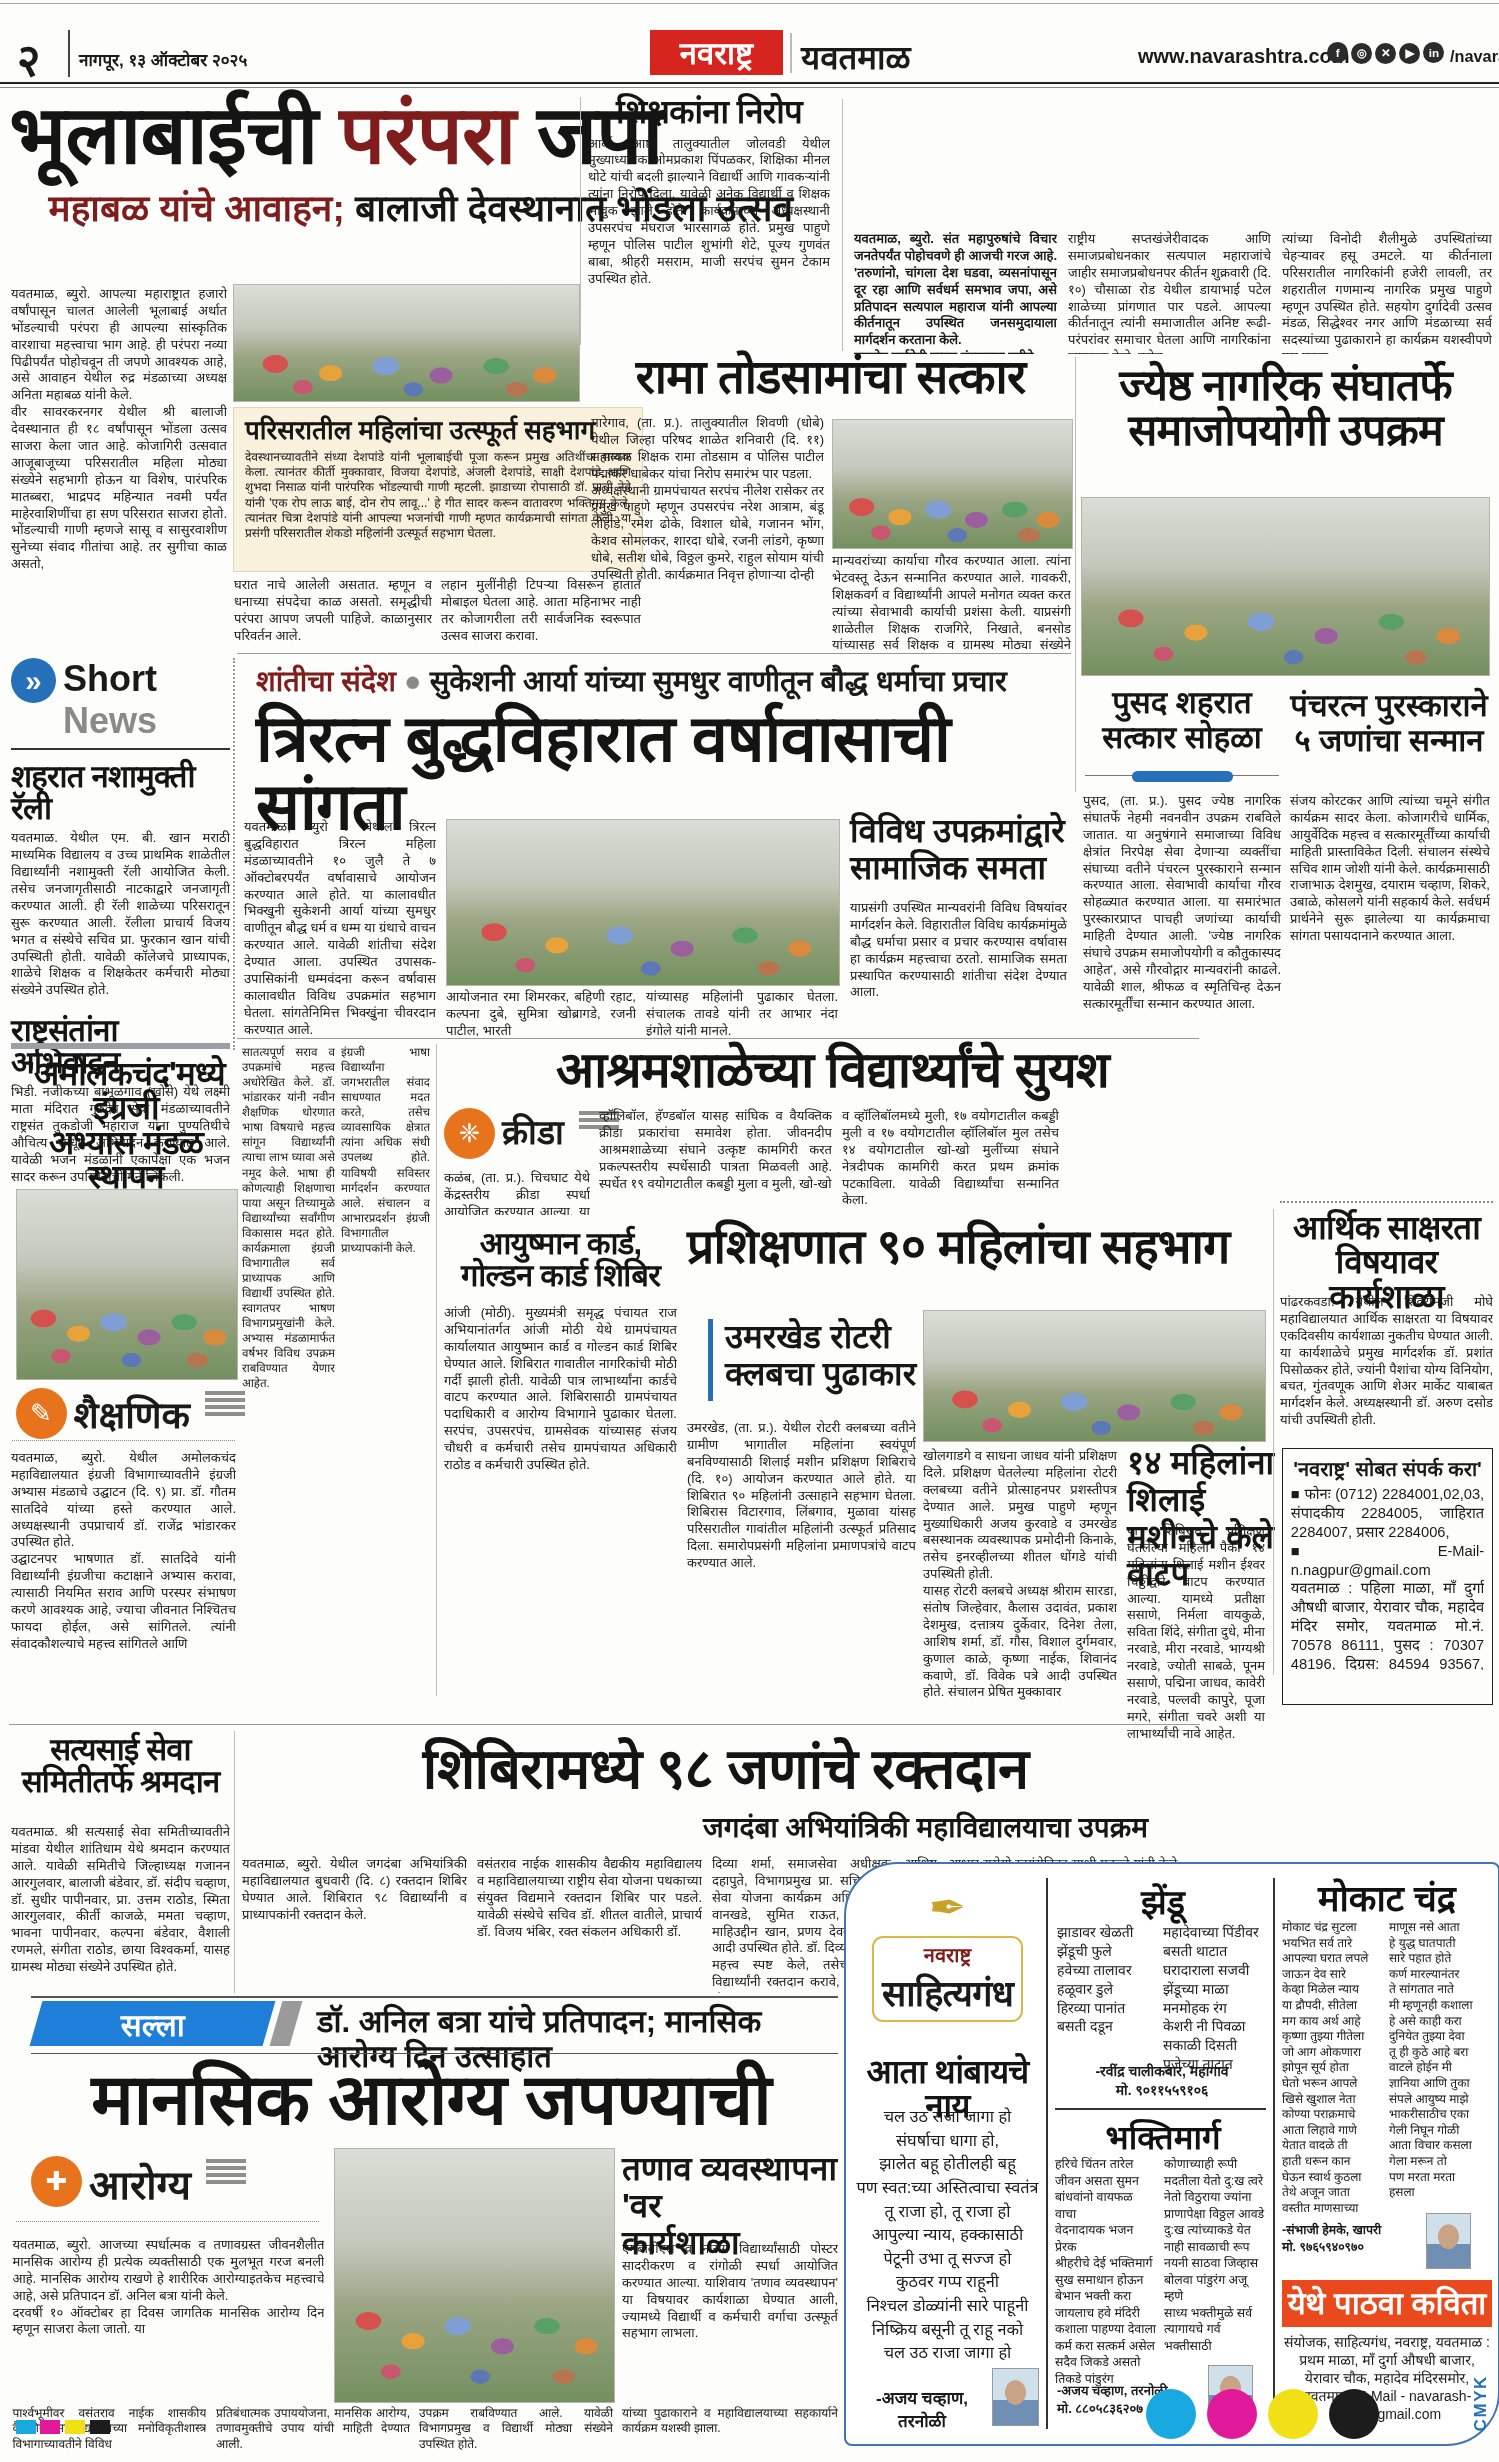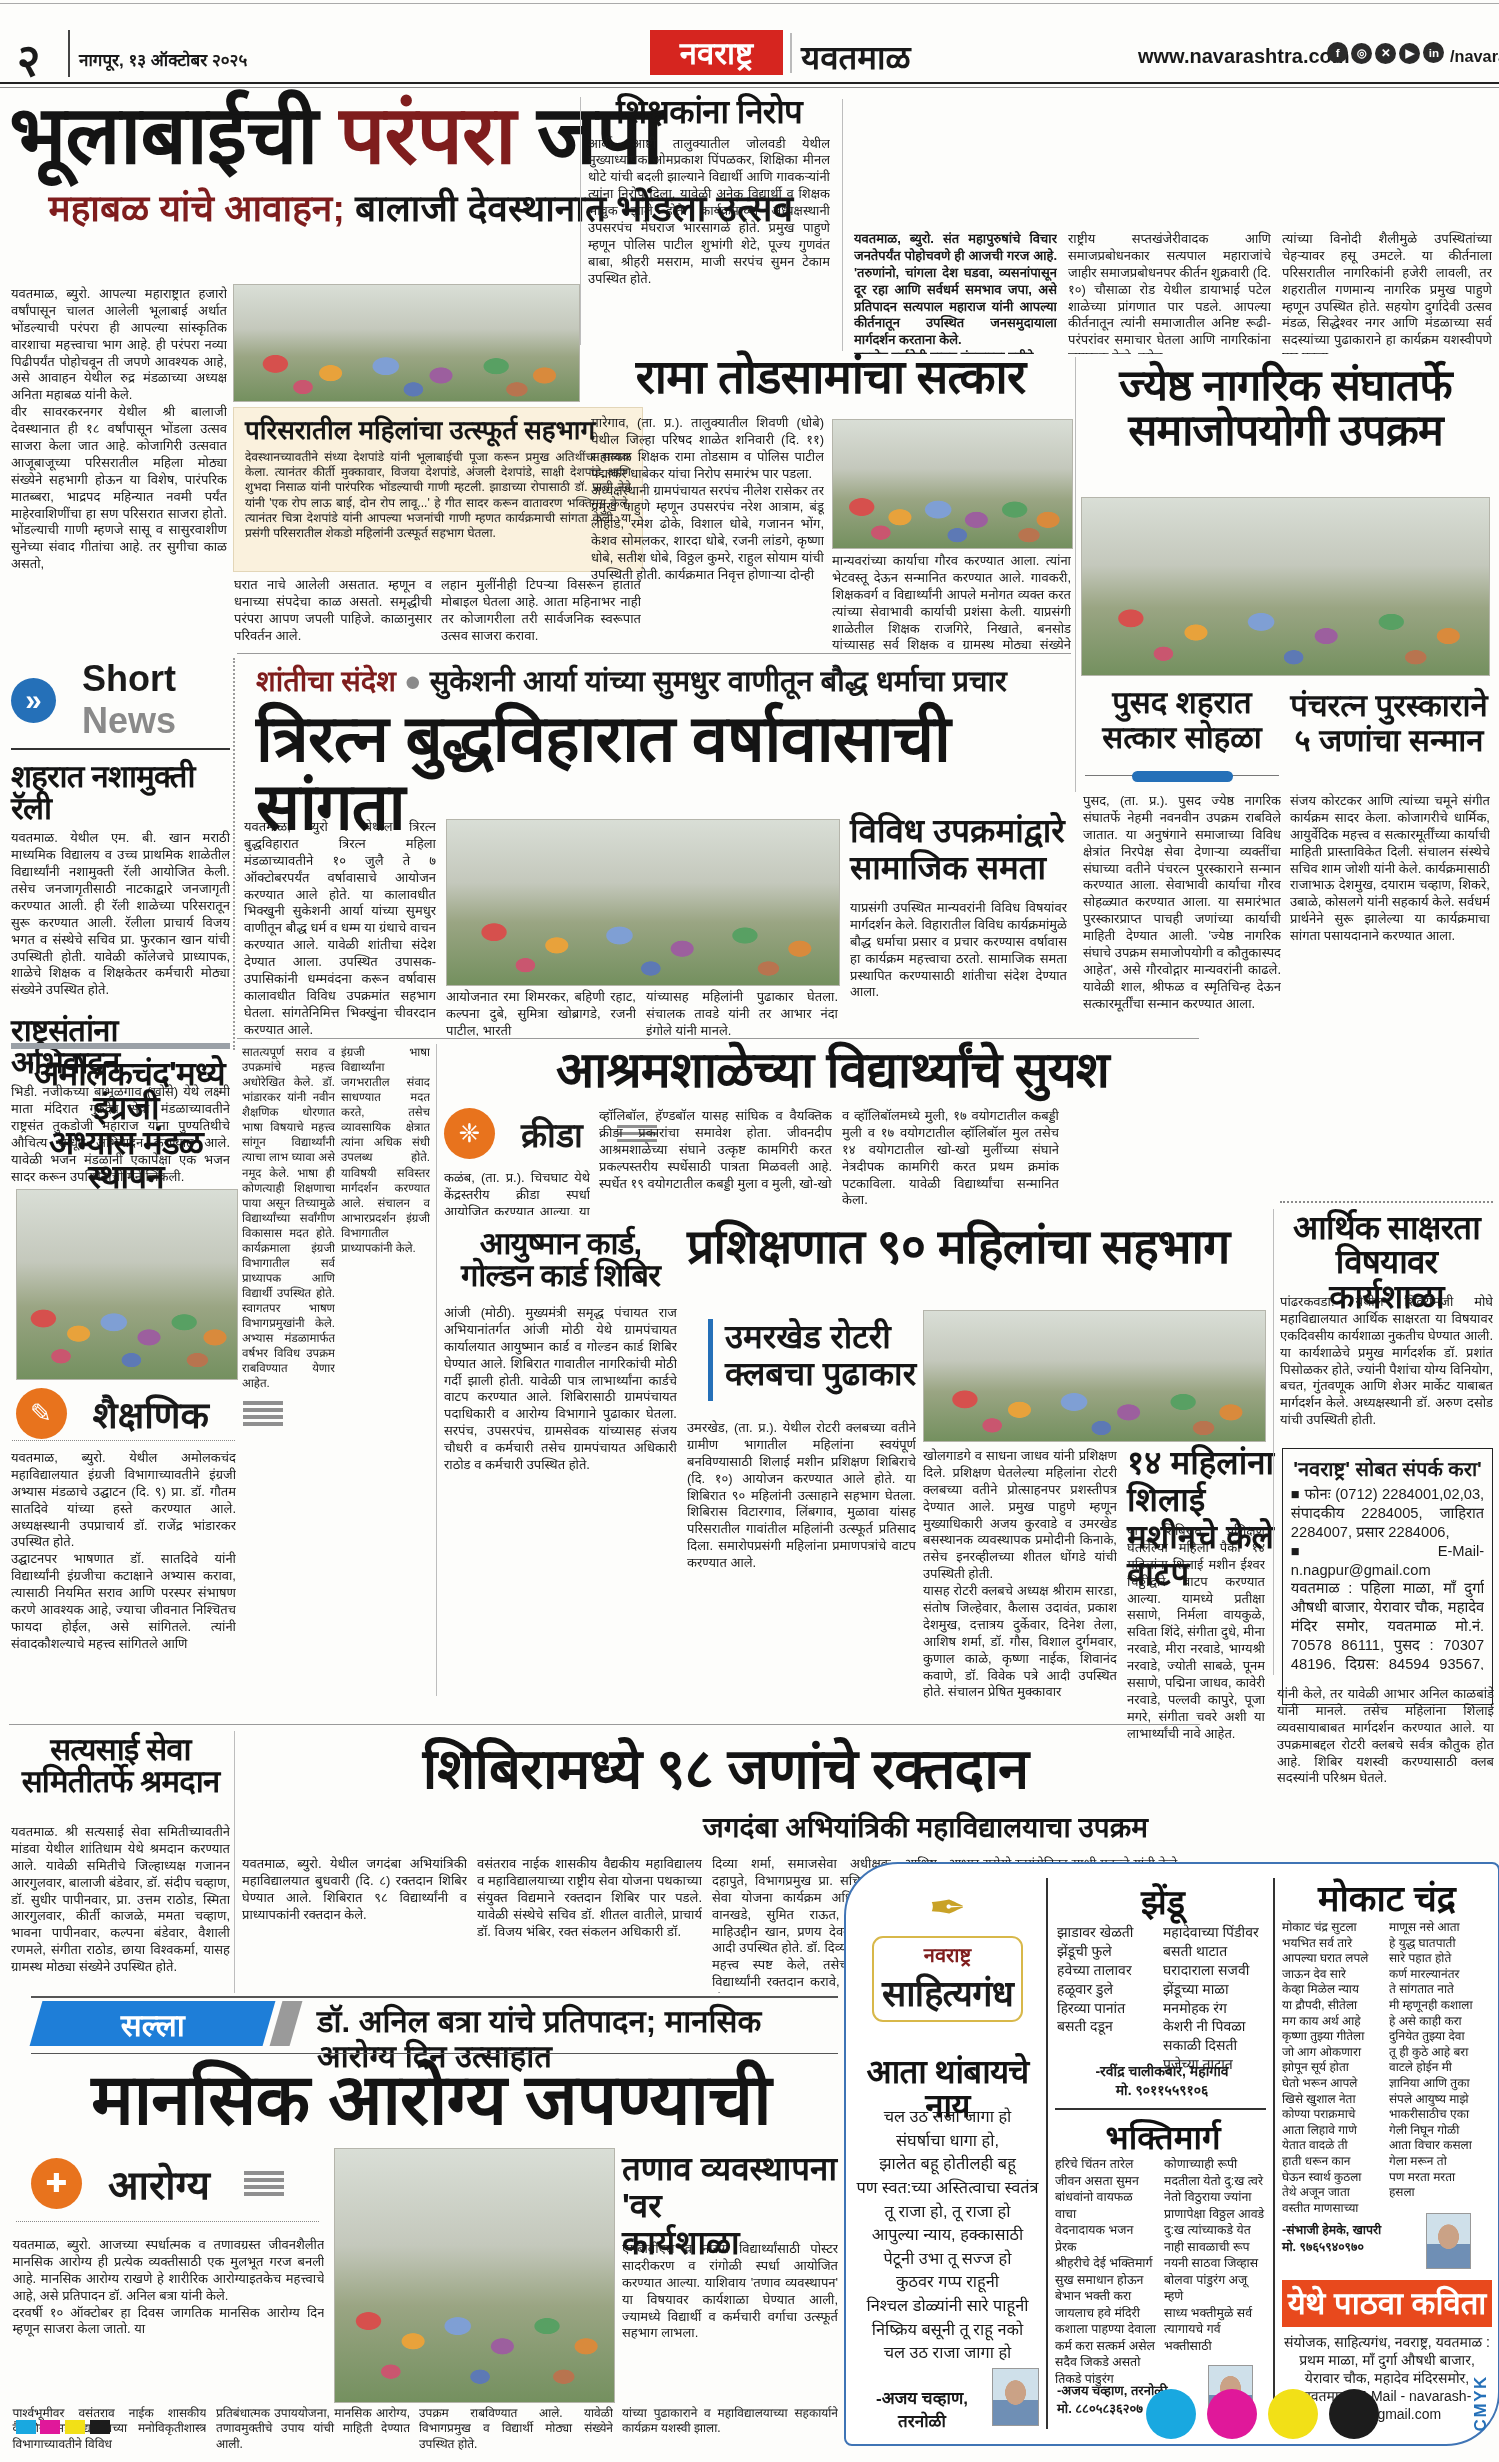--- a/index.html
+++ b/index.html
@@ -25,21 +25,21 @@
        radial-gradient(17px 12.4px at 20% 88%,#c9566f 0 55%,transparent 60%),
        radial-gradient(17px 12.4px at 52% 90%,#5d79b5 0 55%,transparent 60%),
        radial-gradient(18.6px 12.4px at 82% 90%,#b8744f 0 55%,transparent 60%),
        linear-gradient(180deg,#d9ded6 0%,#c4c8bc 38%,#9aa583 62%,#74905f 100%);}
   .port{position:absolute;border:0.8px solid #999;
         background:radial-gradient(17px 20px at 50% 42%,#caa286 0 60%,transparent 63%),
         linear-gradient(180deg,#cfe0ea 0 55%,#6f8fb5 55% 100%);}
   .kick{font-weight:800;}
   .subhl{font-weight:800;color:#161616;line-height:1.12;}
   .creambox{background:#faf1dd;border:0.8px solid #e3d6b8;}
-  .label-row{display:flex;align-items:center;gap:26px;}
+  .label-row{display:flex;gap:7px;}
   .ico-orange{width:51px;height:51px;border-radius:50%;background:#e8731d;color:#fff;
               display:flex;align-items:center;justify-content:center;font-size:26px;flex:0 0 51px;}
   .hamb{display:inline-block;margin-left:7.8px;}
   .hamb i{display:block;width:40px;height:3.9px;background:#8f8f8f;margin:3.1px 0;}
   .sn-ico{width:45px;height:45px;border-radius:50%;background:#2570b8;color:#fff;
           display:flex;align-items:center;justify-content:center;font-size:29.5px;font-weight:800;flex:0 0 45px;}
   .sn-ico::before{content:"\00BB";}
   .ic-book::before{content:"\270E";}
   .ic-sport::before{content:"\2748";}
   .ic-health::before{content:"\271A";}
@@ -197,21 +197,20 @@
   <div class="bluebar" style="left:708px;top:1319px;height:82px;"></div>
   <div class="abs subhl" style="left:725px;top:1319px;width:194px;font-size:33px;white-space:pre-line;">उमरखेड रोटरी
 क्लबचा पुढाकार</div>
   <div class="abs body" style="left:687px;top:1420px;width:229px;height:273px;">उमरखेड, (ता. प्र.). येथील रोटरी क्लबच्या वतीने ग्रामीण भागातील महिलांना स्वयंपूर्ण बनविण्यासाठी शिलाई मशीन प्रशिक्षण शिबिराचे (दि. १०) आयोजन करण्यात आले होते. या शिबिरात ९० महिलांनी उत्साहाने सहभाग घेतला. शिबिरास विटारगाव, लिंबगाव, मुळावा यांसह परिसरातील गावांतील महिलांनी उत्स्फूर्त प्रतिसाद दिला. समारोपप्रसंगी महिलांना प्रमाणपत्रांचे वाटप करण्यात आले.</div>
   <div class="ph" style="left:923px;top:1310px;width:341px;height:130px;"></div>
   <div class="abs body" style="left:923px;top:1448px;width:194px;height:404px;">खोलगाडगे व साधना जाधव यांनी प्रशिक्षण दिले. प्रशिक्षण घेतलेल्या महिलांना रोटरी क्लबच्या वतीने प्रोत्साहनपर प्रशस्तीपत्र देण्यात आले. प्रमुख पाहुणे म्हणून मुख्याधिकारी अजय कुरवाडे व उमरखेड बसस्थानक व्यवस्थापक प्रमोदीनी किनाके, तसेच इनरव्हीलच्या शीतल धोंगडे यांची उपस्थिती होती.
 यासह रोटरी क्लबचे अध्यक्ष श्रीराम सारडा, संतोष जिल्हेवार, कैलास उदावंत, प्रकाश देशमुख, दत्तात्रय दुर्केवार, दिनेश तेला, आशिष शर्मा, डॉ. गौस, विशाल दुर्गमवार, कुणाल काळे, कृष्णा नाईक, शिवानंद कवाणे, डॉ. विवेक पत्रे आदी उपस्थित होते. संचालन प्रेषित मुक्कावार</div>
   <div class="abs subhl" style="left:1127px;top:1445px;width:217px;font-size:33px;white-space:pre-line;">१४ महिलांना शिलाई
 मशीनचे केले वाटप</div>
   <div class="abs body" style="left:1127px;top:1523px;width:138px;height:330px;">या शिबिरात प्रशिक्षण घेतलेल्या महिला पैकी १४ महिलांना शिलाई मशीन ईश्वर चिठ्ठीद्वारे वाटप करण्यात आल्या. यामध्ये प्रतीक्षा ससाणे, निर्मला वायकुळे, सविता शिंदे, संगीता दुधे, मीना नरवाडे, मीरा नरवाडे, भाग्यश्री नरवाडे, ज्योती साबळे, पूनम ससाणे, पद्मिना जाधव, कावेरी नरवाडे, पल्लवी कापुरे, पूजा मगरे, संगीता चवरे अशी या लाभार्थ्यांची नावे आहेत.</div>
-  <div class="abs body" style="left:1277px;top:1686px;width:217px;height:172px;">यांनी केले, तर यावेळी आभार अनिल काळबांडे यांनी मानले. तसेच महिलांना शिलाई व्यवसायाबाबत मार्गदर्शन करण्यात आले. या उपक्रमाबद्दल रोटरी क्लबचे सर्वत्र कौतुक होत आहे. शिबिर यशस्वी करण्यासाठी क्लब सदस्यांनी परिश्रम घेतले.</div>
 
   <div class="vr" style="left:1273px;top:1209px;height:466px;"></div>
   <div class="abs hl ctr" style="left:1280px;top:1211px;width:213px;font-size:33px;white-space:pre-line;">आर्थिक साक्षरता
 विषयावर कार्यशाळा</div>
   <div class="abs body" style="left:1280px;top:1294px;width:213px;height:147px;">पांढरकवडा. येथील शिवरामजी मोघे महाविद्यालयात आर्थिक साक्षरता या विषयावर एकदिवसीय कार्यशाळा नुकतीच घेण्यात आली. या कार्यशाळेचे प्रमुख मार्गदर्शक डॉ. प्रशांत पिसोळकर होते, ज्यांनी पैशांचा योग्य विनियोग, बचत, गुंतवणूक आणि शेअर मार्केट याबाबत मार्गदर्शन केले. अध्यक्षस्थानी डॉ. अरुण दसोड यांची उपस्थिती होती.</div>
 
   <div class="abs" style="left:1282px;top:1448px;width:211px;height:257px;border:1.6px solid #222;padding:6.2px 7.8px;box-sizing:border-box;">
     <div class="ctr" style="font-size:20px;font-weight:800;">'नवराष्ट्र' सोबत संपर्क करा'</div>
     <div class="bodysm" style="font-size:14.7px;height:185px;margin-top:3.1px;">■ फोनः (0712) 2284001,02,03, संपादकीय 2284005, जाहिरात 2284007, प्रसार 2284006,
 ■ E-Mail-n.nagpur@gmail.com

